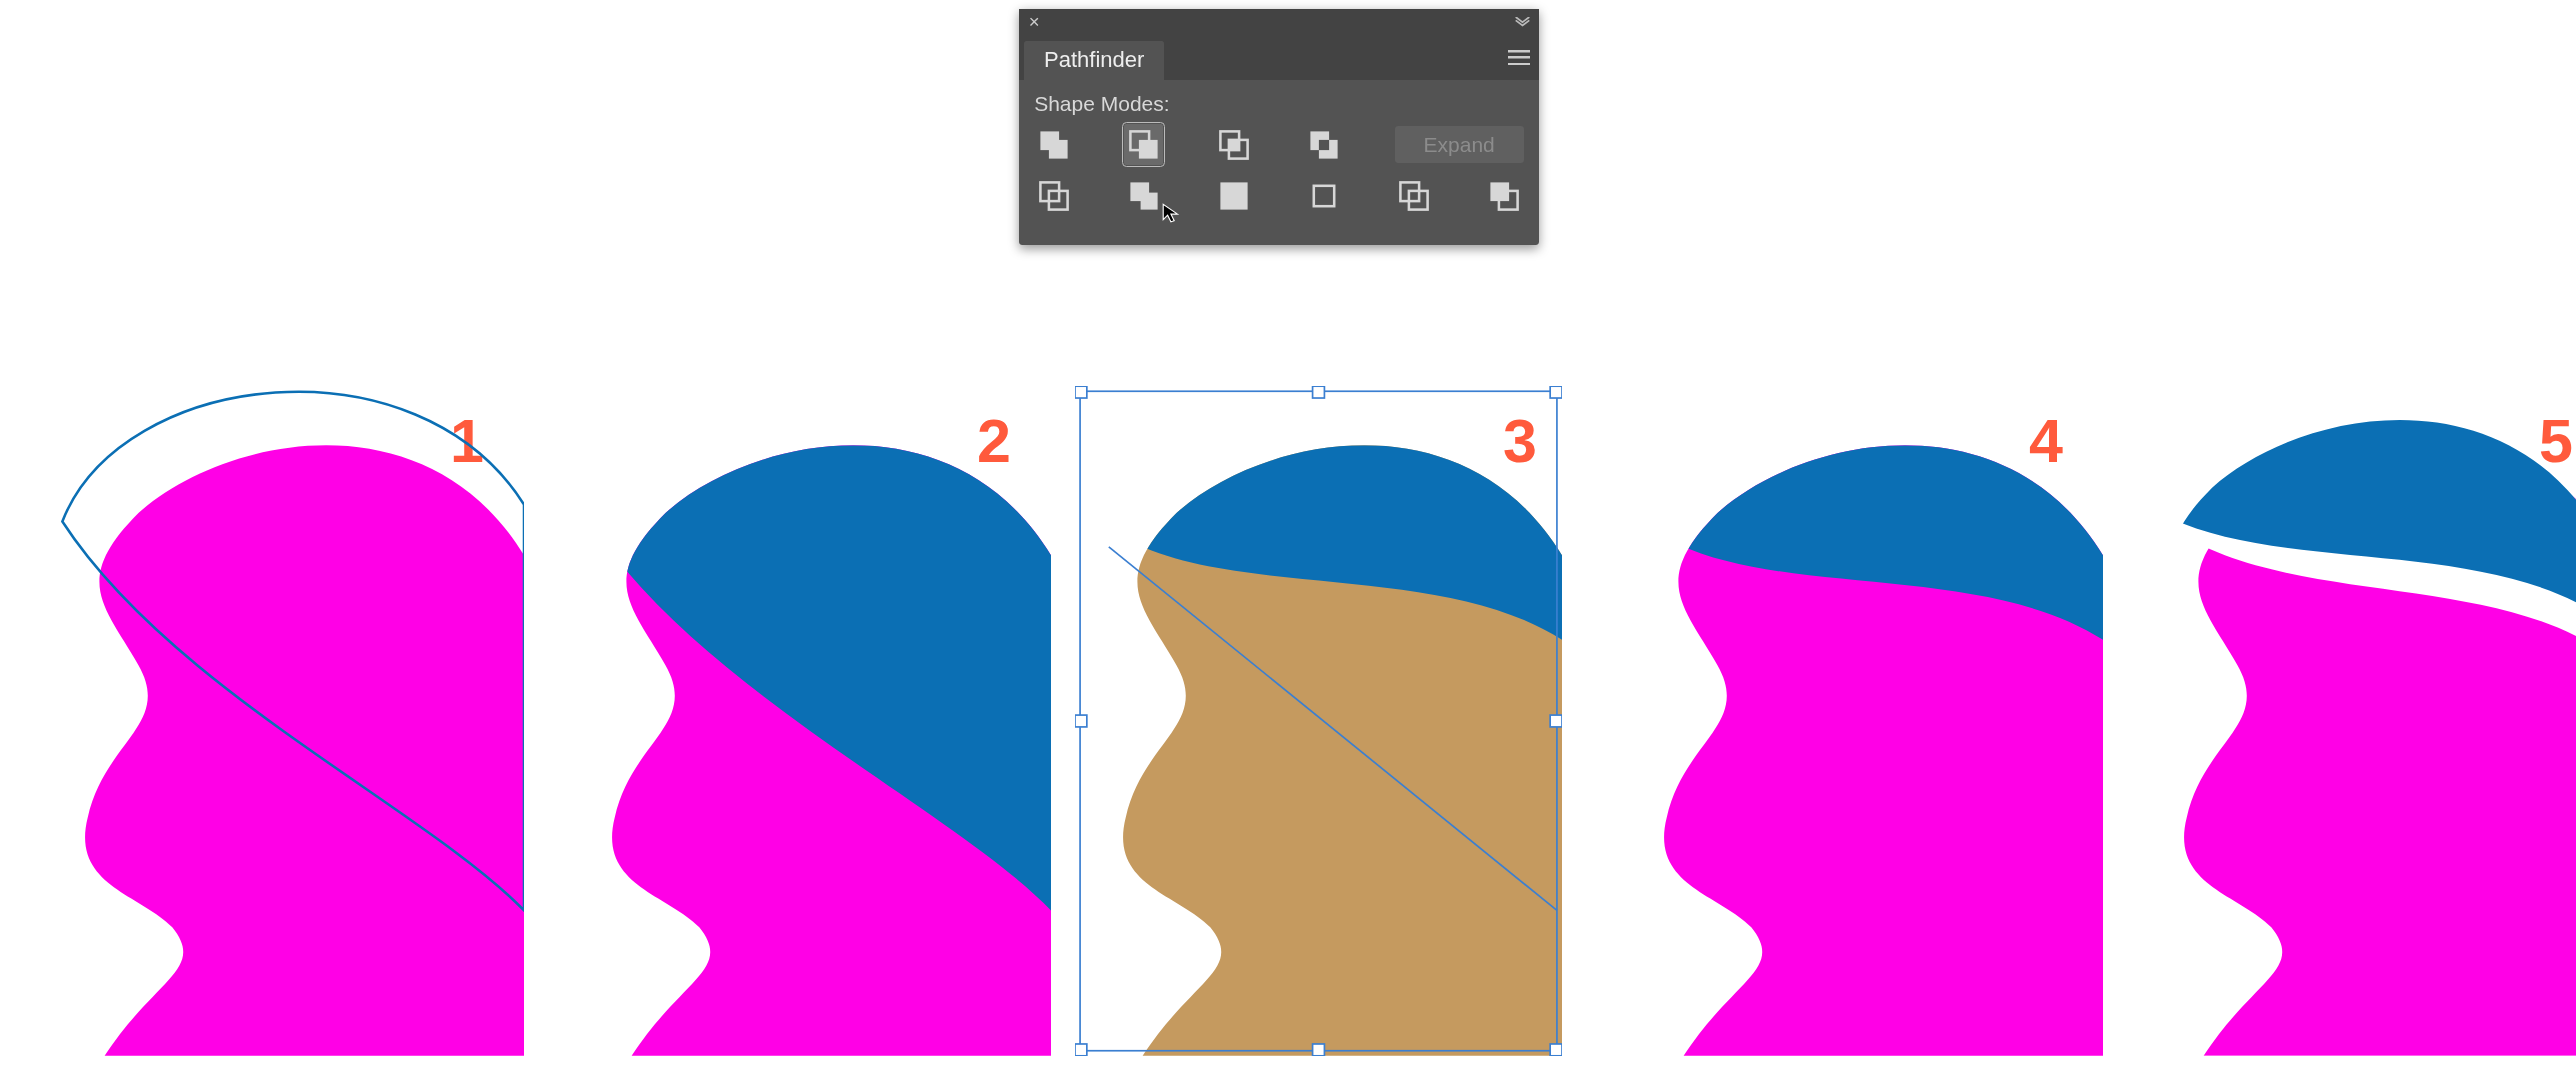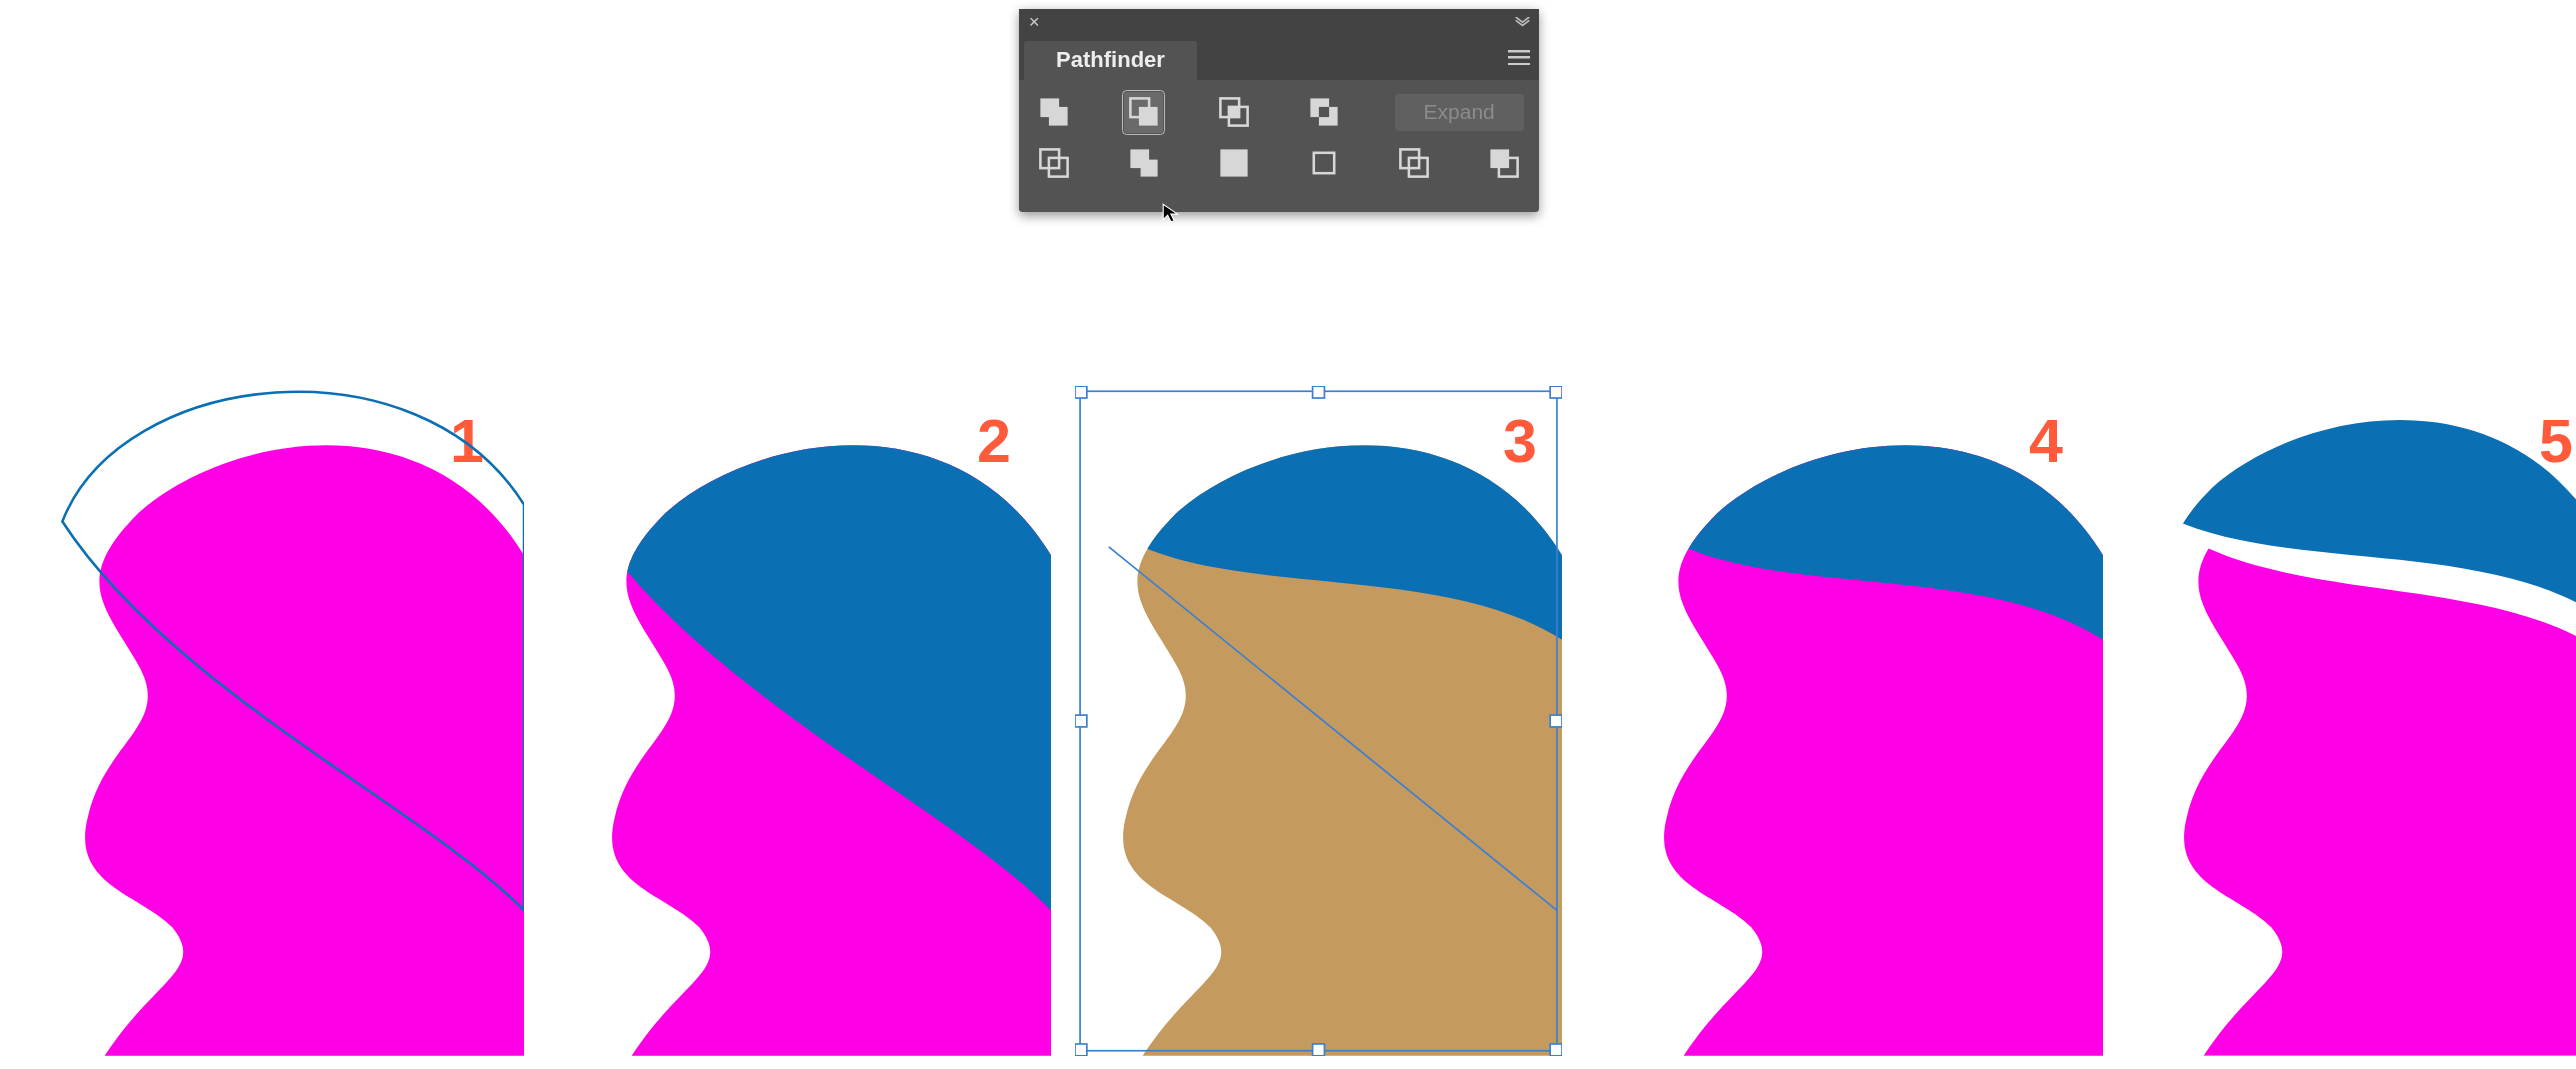--- a/index.html
+++ b/index.html
@@ -50,22 +50,22 @@
   .panel-tabs {
     background: #434343;
     display: flex;
     align-items: stretch;
     height: 44px;
     padding-left: 5.1px;
   }
   .panel-tab {
     background: #535353;
     color: #eee;
-    font-weight: 700;
-    padding: 0 32px;
+    font-weight: 400;
+    padding: 0 20px;
     display: flex;
     align-items: center;
     font-size: 22px;
     border-top-left-radius: 2.5px;
     border-top-right-radius: 2.5px;
     margin-top: 5.1px;
   }
   .panel-menu {
     margin-left: auto;
     width: 41px;
@@ -177,20 +177,21 @@
         </svg>
     </span>
   </div>
   <div class="panel-tabs">
     <div class="panel-tab">Pathfinder</div>
     <div class="panel-menu">
         <span class="hamburger"></span>
       </div>
   </div>
   <div class="panel-body">
+    <div class="section-label">Shape Modes:</div>
     <div class="btn-row">
       <span class="shape-btn" title="Unite">
         <svg viewBox="0 0 40 40">
             <rect x="4" y="4" width="22" height="22" fill="#d7d7d7"></rect>
             <rect x="14" y="14" width="22" height="22" fill="#d7d7d7"></rect>
           </svg>
       </span>
       <span class="shape-btn selected" title="Minus Front">
         <svg viewBox="0 0 40 40">
             <rect x="4" y="4" width="22" height="22" fill="none" stroke="#d7d7d7" stroke-width="3"></rect>

